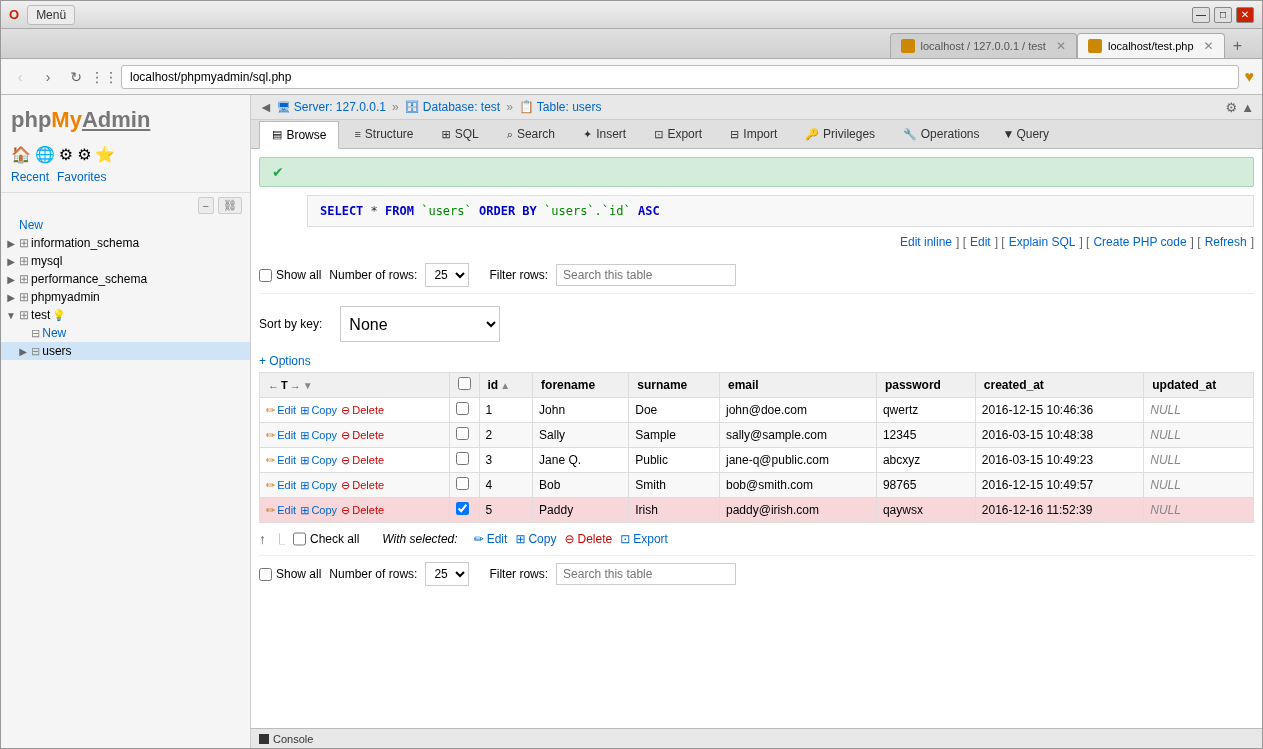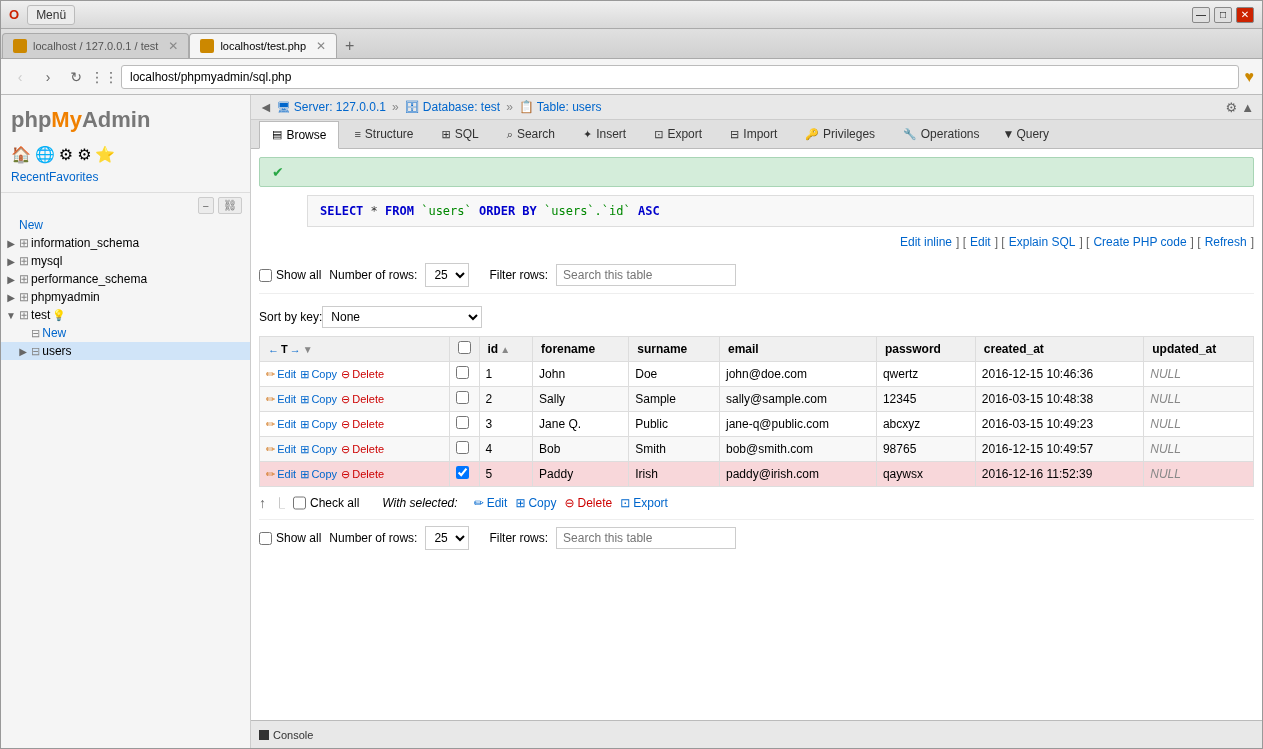--- a/index.html
+++ b/index.html
@@ -9,21 +9,21 @@
     .browser-window { width: 1263px; height: 749px; background: #e8e8e8; border: 1px solid #999; display: flex; flex-direction: column; }
     .title-bar { background: linear-gradient(to bottom, #f0f0f0, #d8d8d8); height: 28px; display: flex; align-items: center; padding: 0 8px; border-bottom: 1px solid #aaa; }
     .title-bar-logo { color: #cc2200; font-size: 13px; font-weight: bold; margin-right: 8px; }
     .title-bar-menu { font-size: 12px; color: #333; padding: 2px 8px; border: 1px solid #bbb; background: #ececec; border-radius: 3px; cursor: pointer; }
     .title-bar-controls { margin-left: auto; display: flex; gap: 4px; }
     .title-bar-btn { width: 18px; height: 16px; border: 1px solid #888; border-radius: 2px; display: flex; align-items: center; justify-content: center; font-size: 10px; cursor: pointer; }
     .title-bar-btn.minimize { background: #e0e0e0; }
     .title-bar-btn.maximize { background: #e0e0e0; }
     .title-bar-btn.close { background: #cc2200; color: white; }
 
-    .tab-bar { background: linear-gradient(to bottom, #e0e0e0, #d0d0d0); height: 30px; display: flex; align-items: flex-end; padding: 0 1px; border-bottom: 1px solid #aaa; }
+    .tab-bar { background: linear-gradient(to bottom, #e0e0e0, #d0d0d0); height: 30px; display: flex; align-items: flex-end; padding: 0 12px; border-bottom: 1px solid #aaa; justify-content: flex-end; }
     .tab { height: 25px; padding: 0 10px; display: flex; align-items: center; border: 1px solid #aaa; border-bottom: none; border-radius: 4px 4px 0 0; cursor: pointer; font-size: 11px; gap: 6px; }
     .tab.inactive { background: #d0d0d0; color: #555; }
     .tab.active { background: #f5f5f5; color: #000; }
     .tab-icon { width: 14px; height: 14px; background: #cc8800; border-radius: 2px; display: inline-block; }
     .tab-close { font-size: 12px; color: #888; cursor: pointer; margin-left: 4px; }
     .new-tab-btn { padding: 0 8px; font-size: 16px; color: #666; cursor: pointer; line-height: 25px; }
 
     .address-bar { background: #f5f5f5; height: 36px; display: flex; align-items: center; padding: 0 8px; gap: 6px; border-bottom: 1px solid #bbb; }
     .nav-btn { width: 22px; height: 22px; display: flex; align-items: center; justify-content: center; cursor: pointer; color: #666; font-size: 14px; border-radius: 3px; }
     .nav-btn.disabled { color: #ccc; cursor: default; }
@@ -32,24 +32,24 @@
 
     
     .main-layout { display: flex; flex: 1; overflow: hidden; }
 
     
     .sidebar { width: 250px; background: #f5f5f5; border-right: 1px solid #ccc; display: flex; flex-direction: column; overflow-y: auto; padding: 4px 0; }
     .sidebar-logo { padding: 8px 10px; }
     .logo-text { font-size: 22px; font-weight: bold; }
     .logo-php { color: #777; }
     .logo-my { color: #f08000; }
-    .logo-admin { color: #777; }
+    .logo-admin { color: #777; text-decoration: underline; }
     .sidebar-icons { display: flex; gap: 4px; padding: 4px 10px; }
     .sidebar-icon-btn { font-size: 16px; cursor: pointer; }
-    .sidebar-links { display: flex; padding: 2px 10px 6px; font-size: 12px; color: #0066cc; cursor: pointer; }
+    .sidebar-links { display: flex; gap: 8px; padding: 2px 10px 6px; font-size: 12px; color: #0066cc; cursor: pointer; }
     .sidebar-sep { border: none; border-top: 1px solid #ddd; margin: 2px 0; }
     .sidebar-controls { display: flex; justify-content: flex-end; padding: 2px 8px; gap: 4px; }
     .sidebar-ctrl-btn { font-size: 11px; cursor: pointer; color: #666; border: 1px solid #ccc; padding: 1px 4px; border-radius: 2px; background: #ececec; }
 
     .tree-item { display: flex; align-items: center; padding: 2px 8px 2px 4px; cursor: pointer; font-size: 12px; gap: 2px; white-space: nowrap; }
     .tree-item.selected { background: #d0e4f8; }
     .tree-toggle { width: 12px; text-align: center; font-size: 10px; color: #666; }
     .db-icon { color: #888; font-size: 12px; }
     .table-icon { color: #888; font-size: 11px; }
     .tree-indent-1 { padding-left: 16px; }
@@ -88,23 +88,23 @@
     .sql-action-link { color: #0066cc; cursor: pointer; padding: 0 4px; }
     .sql-action-sep { color: #666; }
 
     .table-controls { display: flex; align-items: center; gap: 8px; padding: 6px 0; border-bottom: 1px solid #eee; margin-bottom: 8px; }
     .show-all-cb { display: flex; align-items: center; gap: 4px; font-size: 12px; }
     .row-count-label { font-size: 12px; }
     .row-count-select { border: 1px solid #ccc; padding: 2px 4px; font-size: 12px; background: white; height: 24px; }
     .filter-label { font-size: 12px; margin-left: 12px; }
     .filter-input { border: 1px solid #ccc; padding: 2px 6px; font-size: 12px; width: 180px; height: 22px; background: white; }
 
-    .sort-controls { display: flex; align-items: center; gap: 0; padding: 4px 0 8px; }
+    .sort-controls { display: flex; align-items: center; gap: 18px; padding: 4px 0 8px; }
     .sort-label { font-size: 12px; }
-    .sort-select { border: 1px solid #ccc; padding: 2px 4px; font-size: 12px; background: white; height: 22px; width: 160px; }
+    .sort-select { border: 1px solid #ccc; padding: 2px 4px; font-size: 16px; background: white; height: 36px; width: 160px; }
 
     .options-link { color: #0066cc; font-size: 12px; cursor: pointer; padding: 4px 0; display: block; }
 
     
     .data-table { width: 100%; border-collapse: collapse; font-size: 12px; }
     .data-table th { background: #f0f0f0; border: 1px solid #ddd; padding: 4px 8px; text-align: left; font-weight: bold; white-space: nowrap; }
     .data-table td { border: 1px solid #ddd; padding: 4px 6px; white-space: nowrap; }
     .data-table tr.odd { background: #fff; }
     .data-table tr.even { background: #f8f8f8; }
     .data-table tr.selected-row { background: #f8d7da; }
@@ -122,21 +122,21 @@
 
     .table-footer { display: flex; align-items: center; gap: 8px; padding: 8px 0 4px; }
     .check-all-label { display: flex; gap: 4px; font-size: 12px; cursor: pointer; }
     .with-selected { font-size: 12px; font-style: italic; margin-left: 15px; }
     .footer-actions { display: flex; gap: 8px; margin-left: 8px; }
     .footer-action { color: #0066cc; font-size: 12px; cursor: pointer; display: flex; align-items: center; gap: 3px; }
     .footer-action.delete { color: #cc0000; }
 
     .bottom-controls { display: flex; align-items: center; gap: 8px; padding: 6px 0; border-top: 1px solid #eee; margin-top: 4px; }
 
-    .console-bar { background: #e8e8e8; border-top: 1px solid #bbb; padding: 2px 8px; font-size: 11px; display: flex; align-items: center; gap: 4px; height: 28px; }
+    .console-bar { background: #e8e8e8; border-top: 1px solid #bbb; padding: 2px 8px; font-size: 11px; display: flex; align-items: center; gap: 4px; height: 20px; }
     .console-icon { width: 10px; height: 10px; background: #333; display: inline-block; }
     .console-label { font-size: 11px; color: #333; cursor: pointer; }
 
     .nav-arrows { display: flex; align-items: center; gap: 2px; font-size: 11px; padding: 2px 0; }
     .nav-arrow-btn { cursor: pointer; color: #0066cc; }
     .null-val { font-style: italic; color: #888; }
   </style>
 </head>
 <body>
 
@@ -358,20 +358,21 @@
           <input class="filter-input" type="text" placeholder="Search this table" style="">
         </div>
 
         <div class="sort-controls">
           <span class="sort-label">Sort by key:</span>
           <select class="sort-select">
             <option>None</option>
           </select>
         </div>
 
+        <a class="options-link">+ Options</a>
 
         <table class="data-table">
           <thead>
             <tr>
               <th class="th-actions">
                 <div class="nav-arrows">
                   <span class="nav-arrow-btn">←</span>
                   <span>T</span>
                   <span class="nav-arrow-btn">→</span>
                   <span class="sort-arrows">▼</span>

